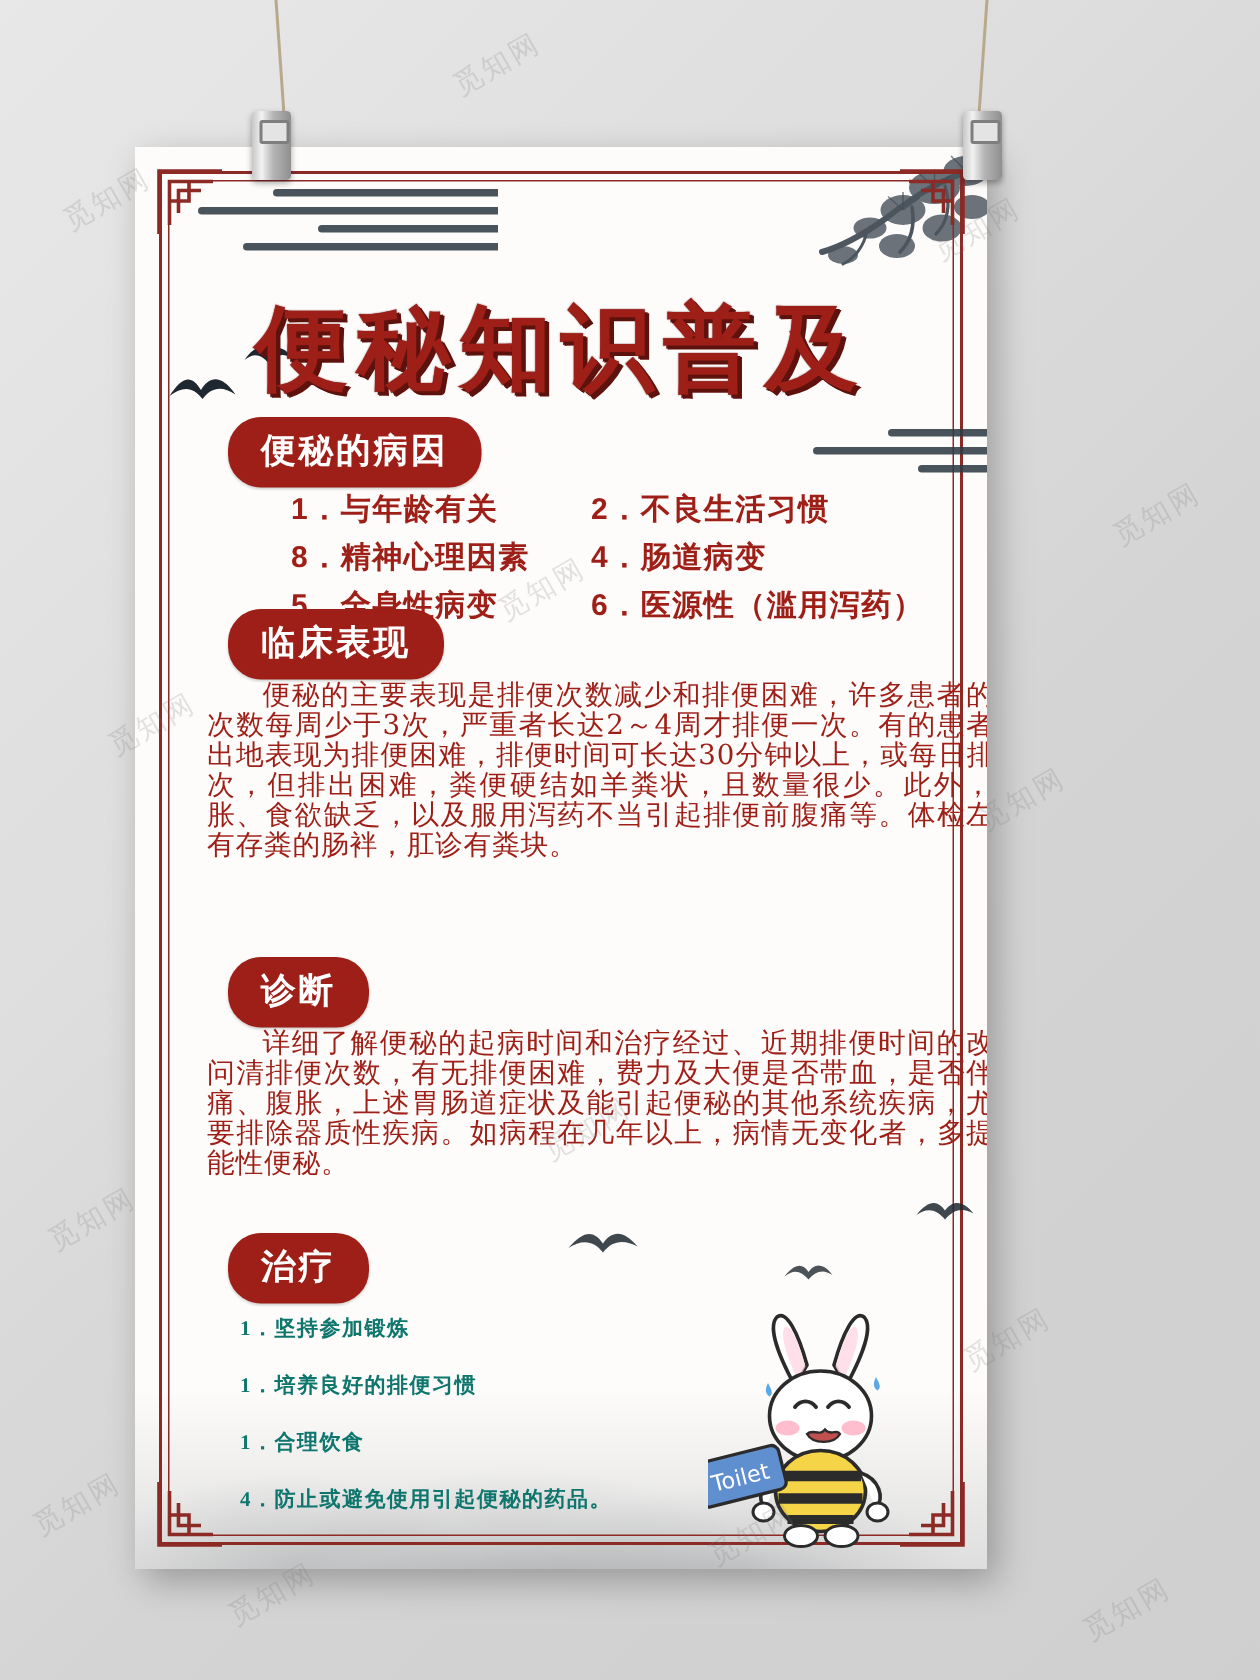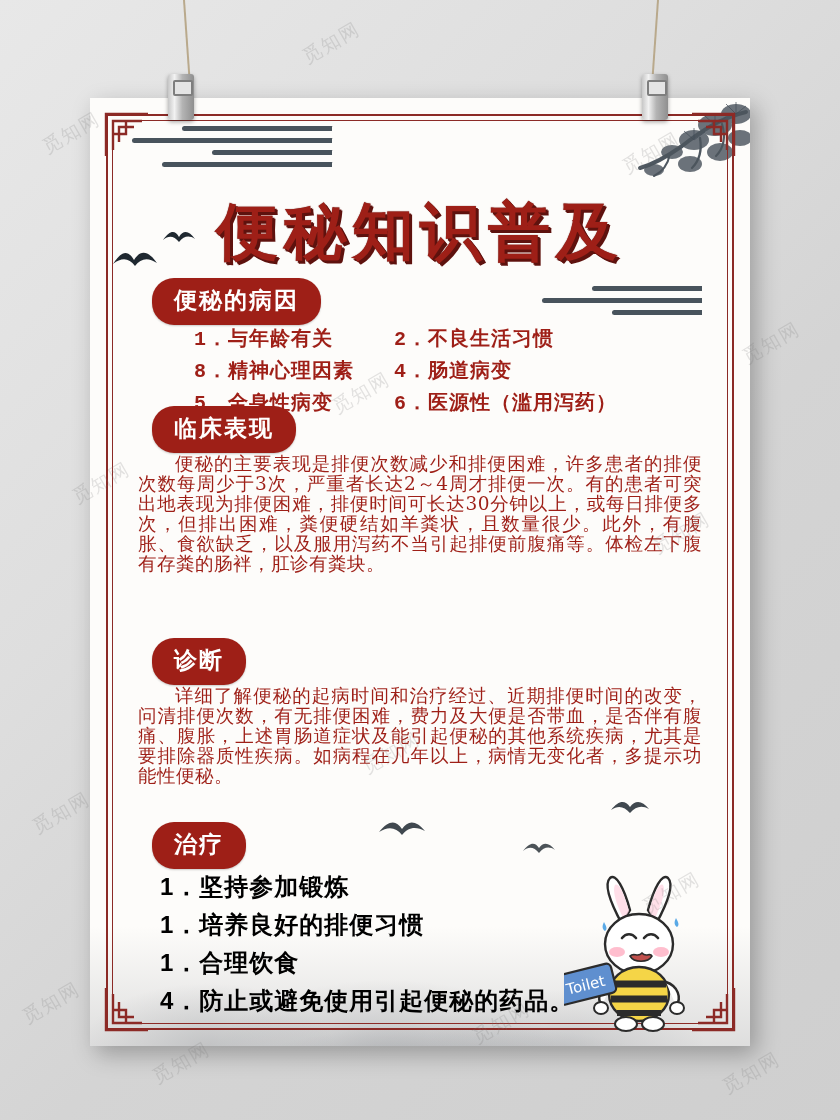--- a/index.html
+++ b/index.html
@@ -44,21 +44,21 @@
     background: #e4e4e4;
   }
   .clip.left  { left: 168px; top: 74px; }
   .clip.right { left: 642px; top: 74px; }
 
   
   .poster {
     position: absolute;
     left: 90px;
     top: 98px;
-    width: 660px;
+    width: 568px;
     height: 948px;
     background: #fdfcfa;
     box-shadow: 6px 8px 22px rgba(0,0,0,.28);
     overflow: hidden;
   }
   
   .mountain-wash {
     position: absolute;
     left: 0; right: 0; bottom: 0;
     height: 260px;
@@ -164,31 +164,31 @@
     color: #9e1f17;
     font-family: "DejaVu Serif", serif;
     font-weight: normal;
     font-size: 18.5px;
     line-height: 20px;
     letter-spacing: .5px;
     text-align: justify;
   }
   .list {
     position: absolute;
-    color: #000000;
-    font-family: Liberation Sans, sans-serif;
+    color: #0f766e;
+    font-family: Liberation Serif, serif;
     font-weight: bold;
-    font-size: 24px;
+    font-size: 14px;
     line-height: 38px;
     letter-spacing: 1px;
   }
   .cause-grid {
     position: absolute;
     color: #9e1f17;
-    font-family: Liberation Mono, monospace;
+    font-family: Liberation Sans, sans-serif;
     font-weight: bold;
     font-size: 20px;
     line-height: 32px;
     letter-spacing: 1px;
   }
   .cause-grid .row { display: flex; }
   .cause-grid .c1 { width: 200px; }
   .cause-grid .c2 { width: 240px; }
 
   

